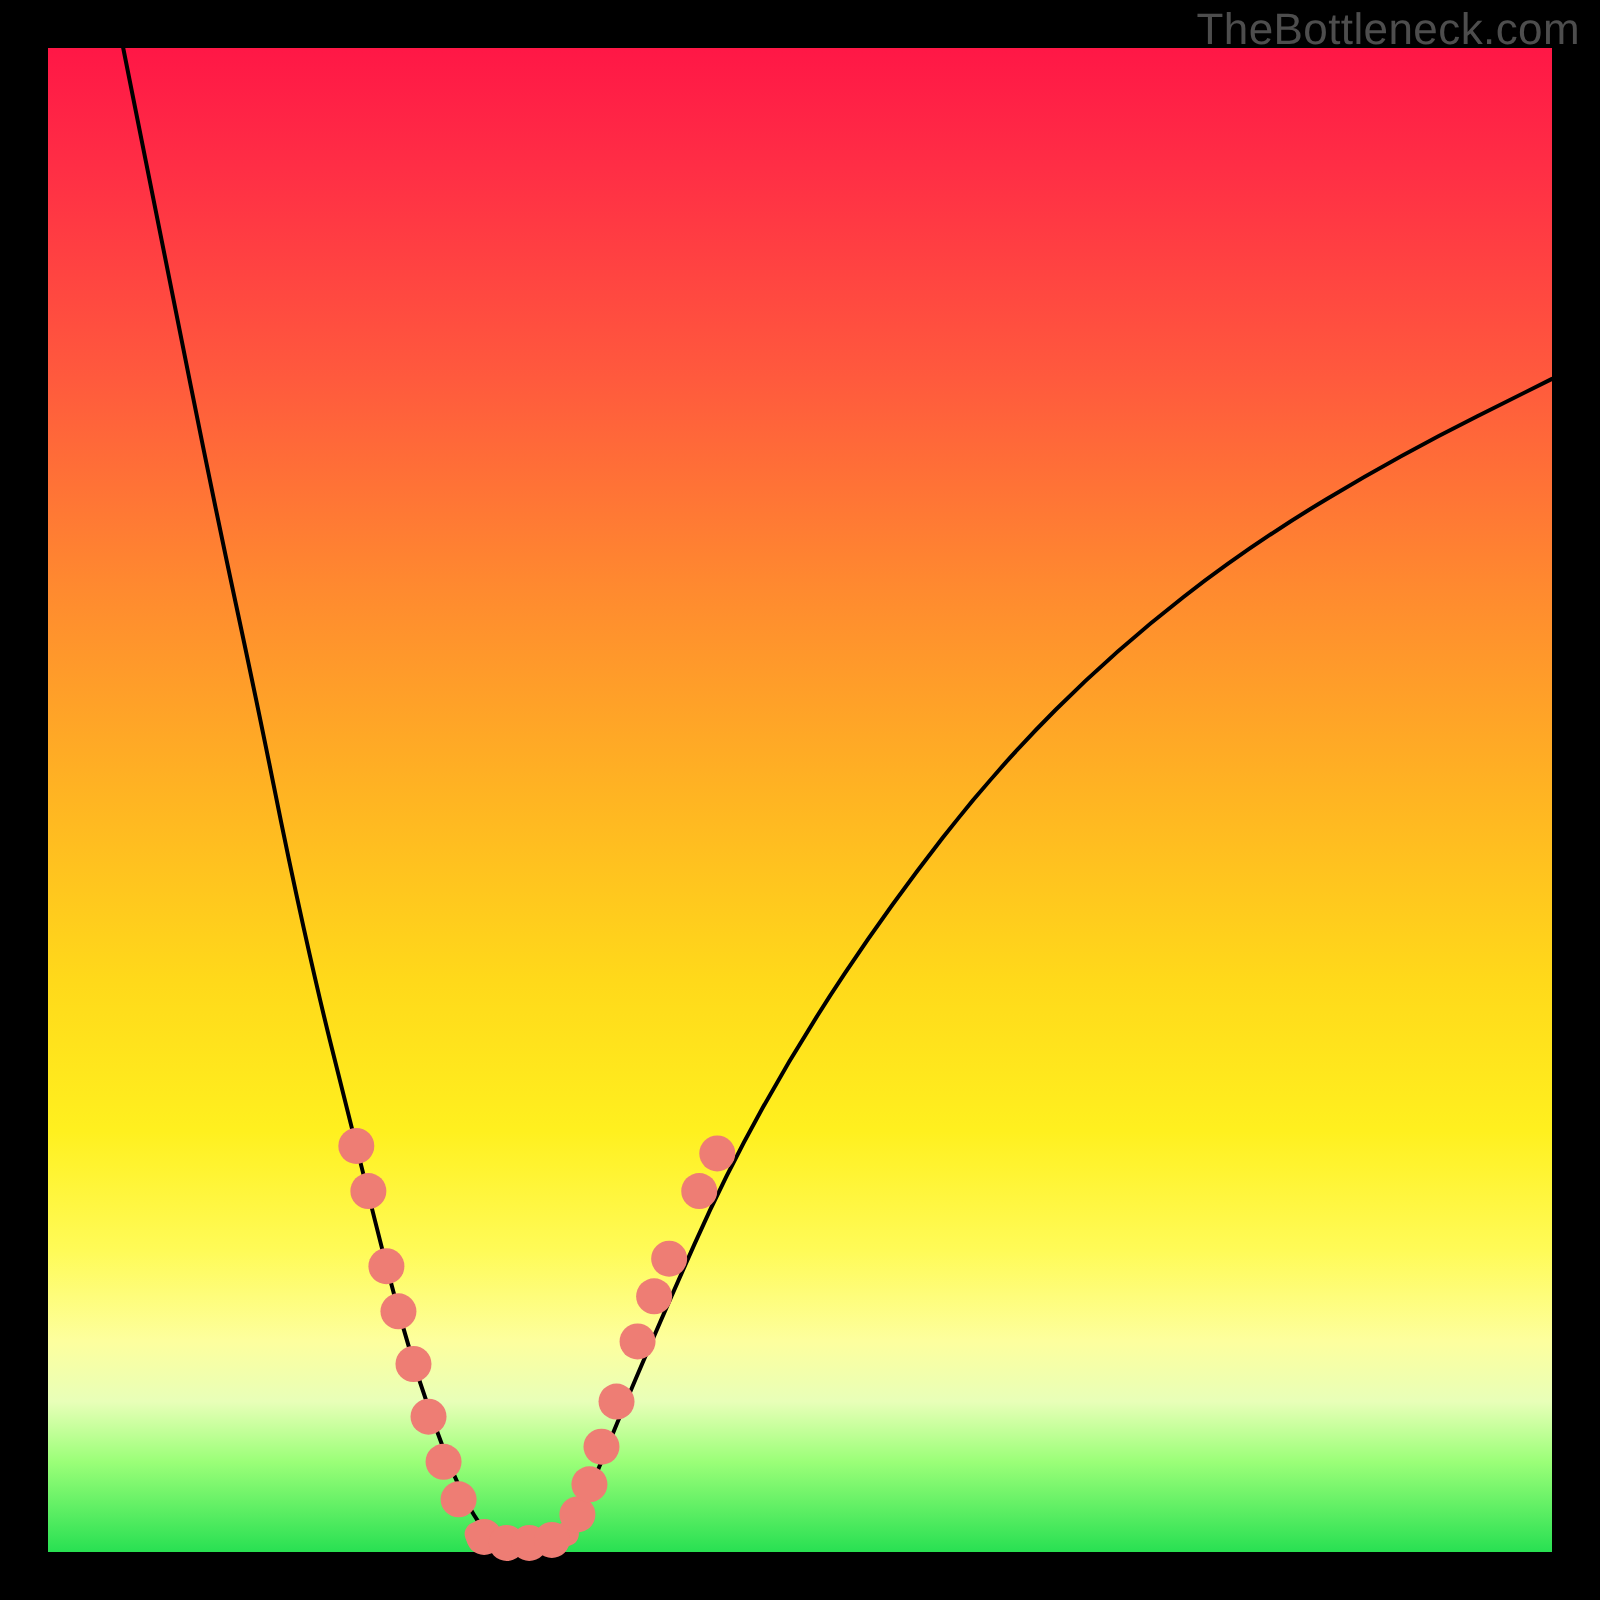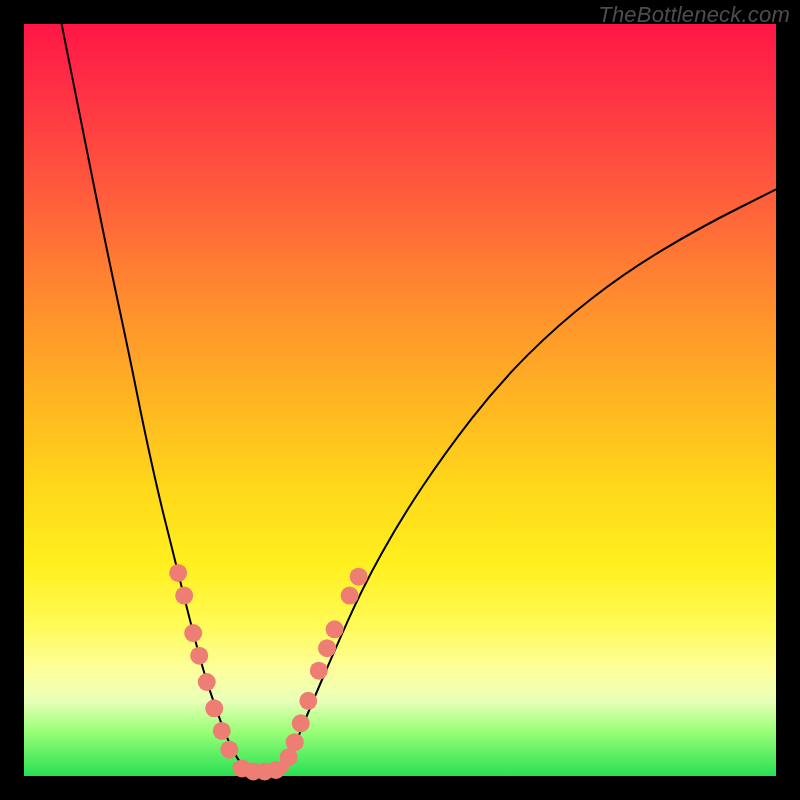--- a/index.html
+++ b/index.html
@@ -10,21 +10,20 @@
     overflow: hidden;
     background: #000;
     font-family: Arial, Helvetica, sans-serif;
   }
   .frame {
     position: absolute;
     left: 0; top: 0;
     width: 800px;
     height: 644px;
     background: #000;
-    font-style: italic;
   }
   .plot-area {
     position: absolute;
     left: 24px;
     top: 24px;
     width: 752px;
     height: 752px;
     
     background: linear-gradient(
       to bottom,

